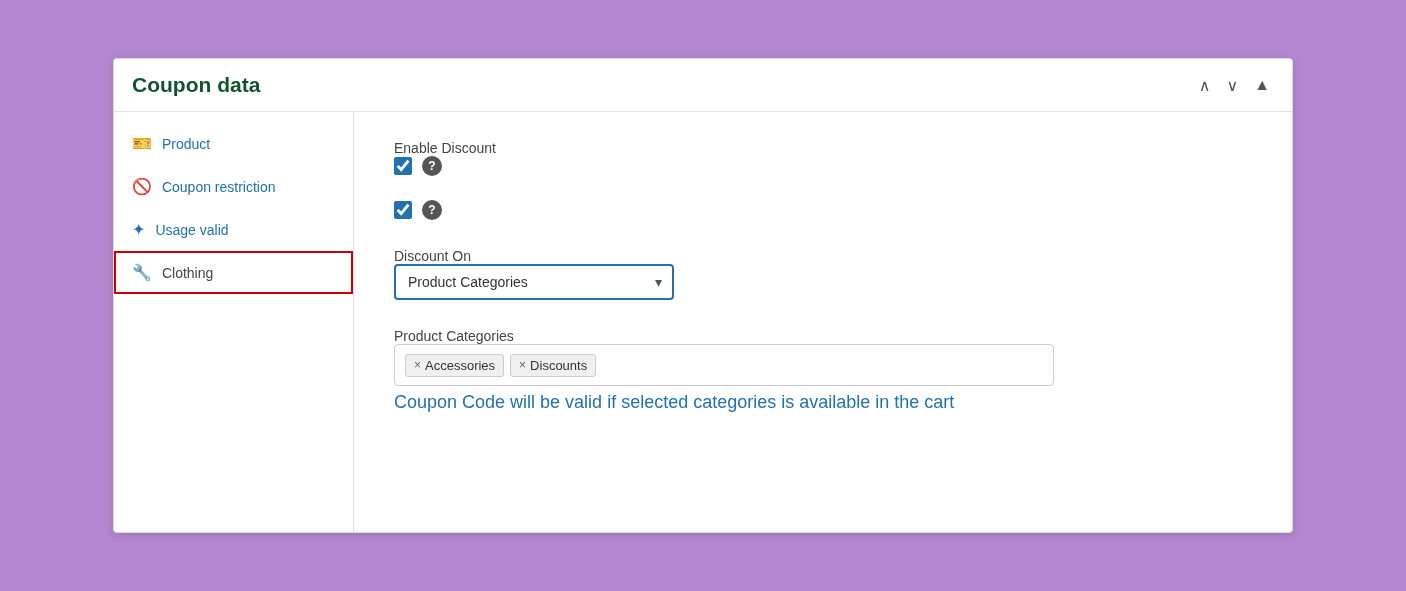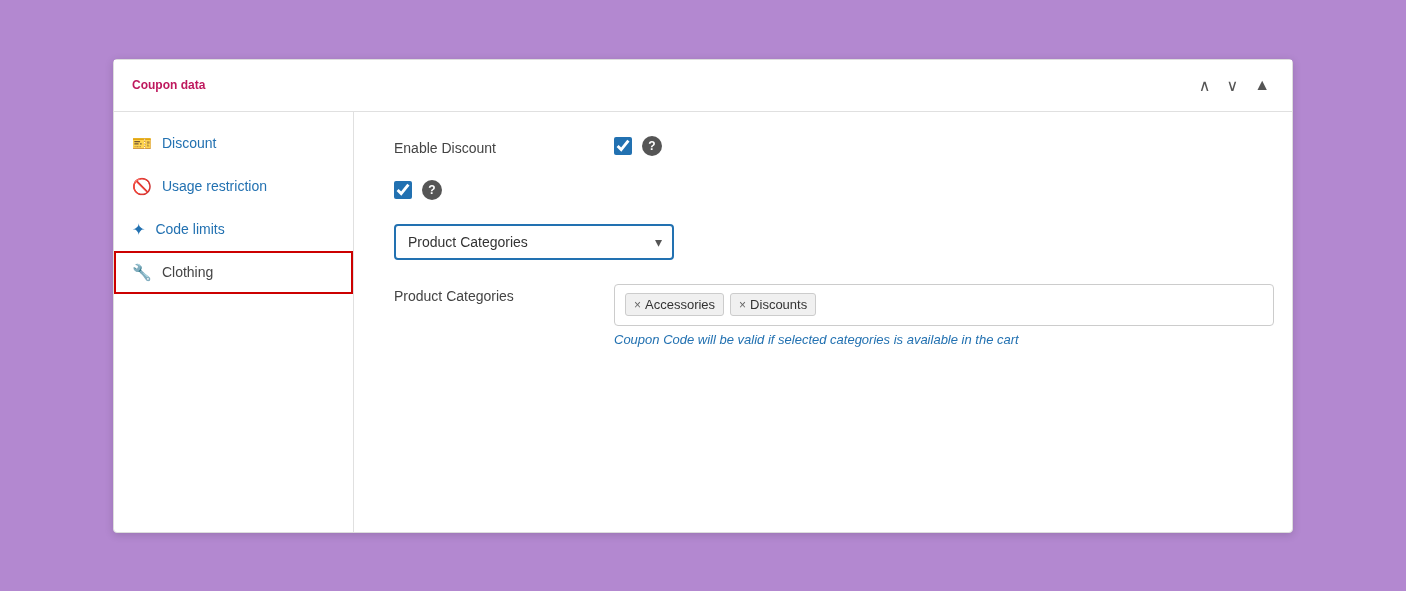--- a/index.html
+++ b/index.html
@@ -22,23 +22,23 @@
     }
     .panel-header {
       display: flex;
       align-items: center;
       justify-content: space-between;
       padding: 14px 18px;
       border-bottom: 1px solid #e0e0e0;
       background: #fff;
     }
     .panel-title {
-      font-size: 12px;
+      font-size: 21px;
       font-weight: 700;
-      color: #be185d;
+      color: #14532d;
     }
     .panel-controls {
       display: flex;
       gap: 8px;
     }
     .panel-ctrl-btn {
       background: none;
       border: none;
       cursor: pointer;
       font-size: 16px;
@@ -75,20 +75,21 @@
       align-items: center;
     }
     .content-area {
       flex: 1;
       padding: 24px 40px;
     }
     .form-row {
       display: flex;
       align-items: flex-start;
       margin-bottom: 24px;
+      flex-direction: column;
     }
     .form-label {
       width: 220px;
       flex-shrink: 0;
       padding-top: 4px;
       font-size: 14px;
       color: #444;
     }
     .form-control {
       display: flex;
@@ -163,24 +164,23 @@
       padding: 3px 8px;
       font-size: 13px;
       color: #333;
     }
     .tag-remove {
       cursor: pointer;
       color: #666;
       font-size: 12px;
     }
     .form-hint {
-      font-size: 13px;
+      font-size: 18px;
       color: #2271b1;
       margin-top: 6px;
-      font-style: italic;
     }
     .form-col {
       display: flex;
       flex-direction: column;
     }
   </style>
 </head>
 <body>
 
 <div class="page-wrapper">
@@ -192,29 +192,29 @@
       <button class="panel-ctrl-btn">∨</button>
       <button class="panel-ctrl-btn">▲</button>
     </div>
   </div>
 
   <div class="panel-body">
 
     <div class="sidebar">
       <div class="sidebar-item">
         <span class="sidebar-icon">🎫</span>
-        <span>Discount</span>
+        <span>Product</span>
       </div>
       <div class="sidebar-item">
         <span class="sidebar-icon">🚫</span>
-        <span>Usage restriction</span>
+        <span>Coupon restriction</span>
       </div>
       <div class="sidebar-item">
         <span class="sidebar-icon">✦</span>
-        <span>Code limits</span>
+        <span>Usage valid</span>
       </div>
       <div class="sidebar-item active">
         <span class="sidebar-icon">🔧</span>
         <span>Clothing</span>
       </div>
     </div>
 
     <div class="content-area">
 
       <div class="form-row">
@@ -226,20 +226,21 @@
       </div>
 
       <div class="form-row">
         <div class="form-control">
           <input type="checkbox" class="checkbox-input" checked="" style="">
           <span class="help-icon">?</span>
         </div>
       </div>
 
       <div class="form-row">
+        <div class="form-label">Discount On</div>
         <div class="form-control">
           <div class="select-wrapper">
             <select class="select-input">
               <option>Product Categories</option>
               <option>Products</option>
               <option>Cart Total</option>
             </select>
             <span class="select-arrow">▾</span>
           </div>
         </div>

